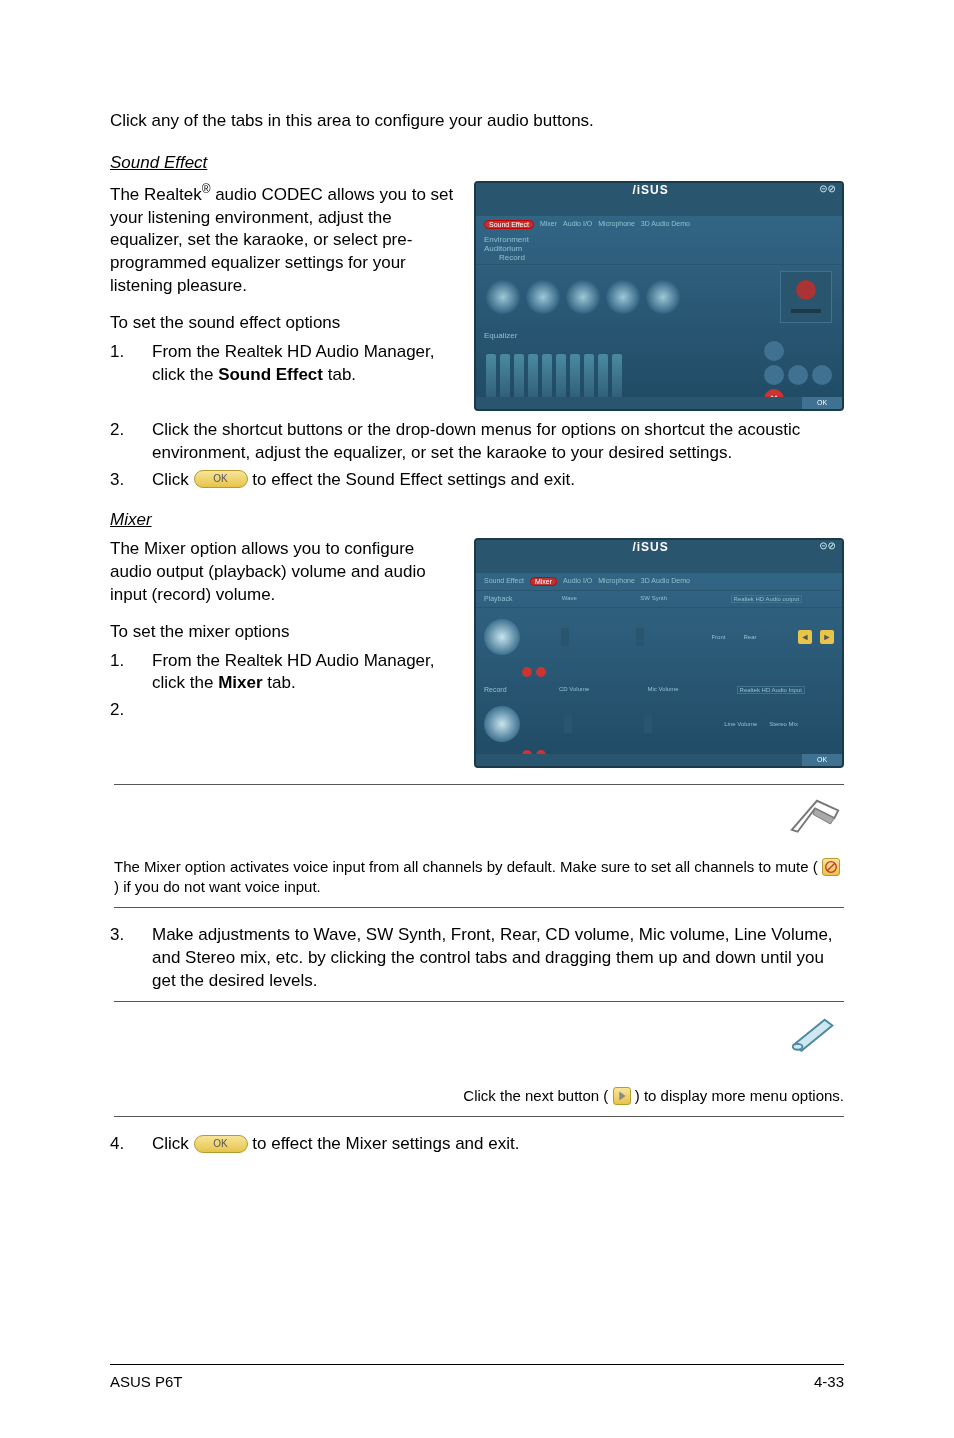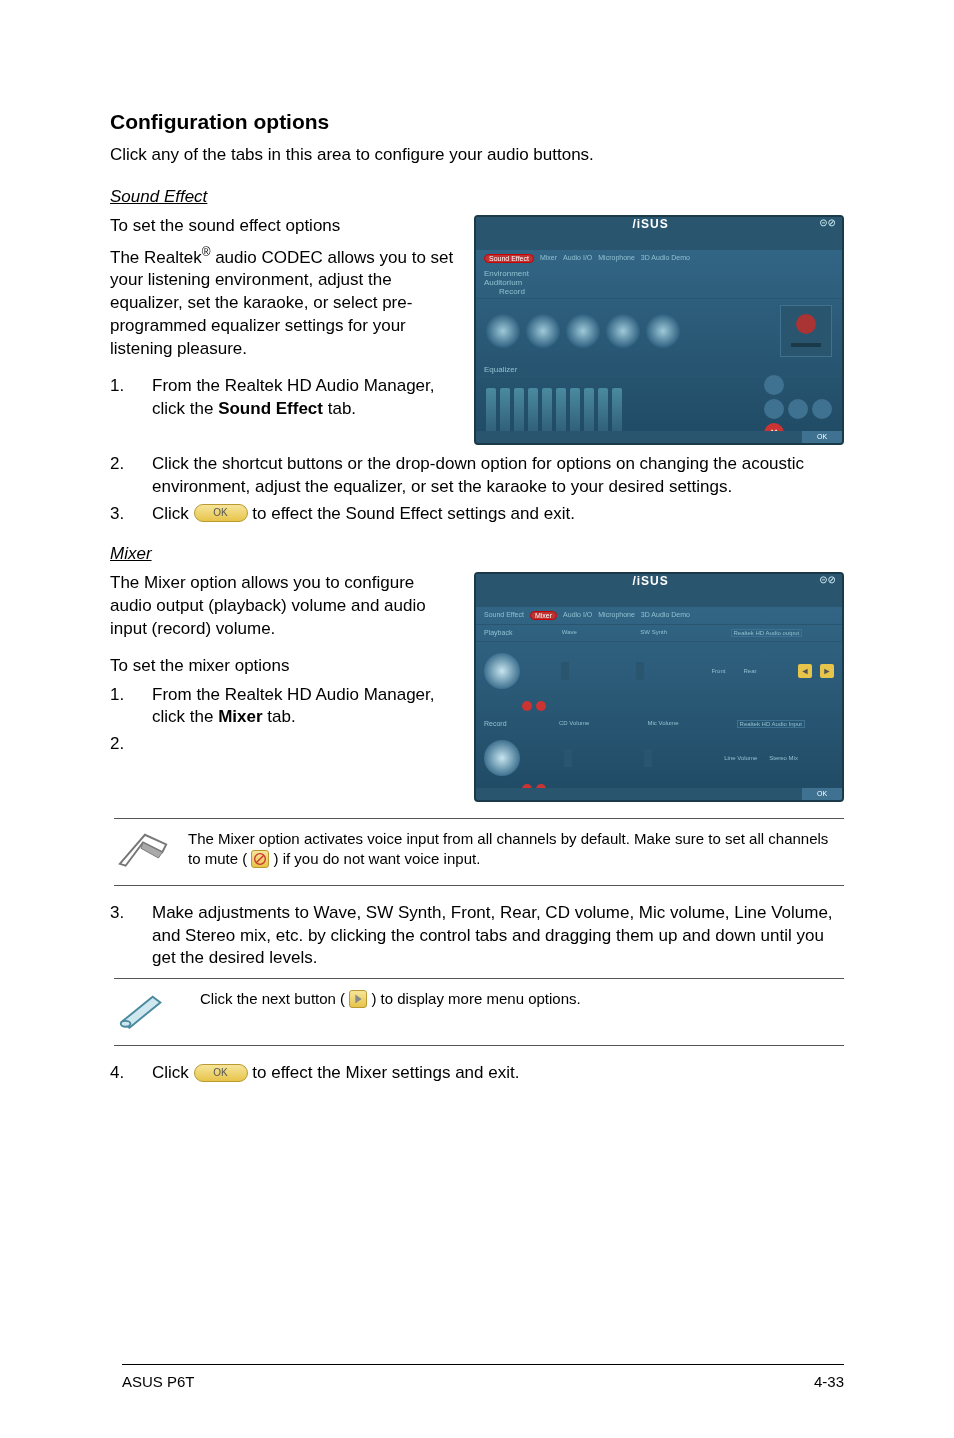--- a/index.html
+++ b/index.html
@@ -125,57 +125,57 @@
       top: -1px;
     }
     .inline-icon-box svg { width:100%; height:100%; }
     .note-box {
       display: flex;
       gap: 16px;
       border-top: 1px solid #555;
       border-bottom: 1px solid #555;
       padding: 10px 0;
       margin: 16px 0 16px 4px;
-      align-items: flex-start;
+      align-items: flex-end;
       font-size: 15px;
       line-height: 1.35;
+      flex-direction: column;
     }
     .note-box.tight-top { margin-top: 8px; gap: 28px; }
     .note-icon { width: 58px; flex-shrink:0; }
     .note-text { flex:1; }
     .footer {
       position: absolute;
       bottom: 48px;
-      left: 12px;
+      left: 0;
       right: 0;
       border-top: 1px solid #000;
       padding-top: 8px;
       display: flex;
       justify-content: space-between;
       font-size: 15px;
       margin: 0 110px;
     }
     sup { font-size: 0.7em; }
     b { font-weight: bold; }
   </style>
 </head>
 <body>
 
 <div class="page">
-  <div class="heading">Configuration options</div>
   <div class="body-text">Click any of the tabs in this area to configure your audio buttons.</div>
 
   <div class="subheading">Sound Effect</div>
 
   <div class="two-col">
     <div class="left-col">
-      <div class="body-text" style="margin-bottom:6px">To set the sound effect options</div>
       <div class="body-text" style="margin-bottom:14px">
         <span>The Realtek</span><sup>®</sup><span> audio CODEC allows you to set your listening environment, adjust the equalizer, set the karaoke, or select pre-programmed equalizer settings for your listening pleasure.</span>
       </div>
+      <div class="body-text" style="margin-bottom:6px">To set the sound effect options</div>
       <div class="num-list">
         <div class="num-item">
           <div class="num">1.</div>
           <div class="txt">
             <span>From the Realtek HD Audio Manager, click the </span><b>Sound Effect</b><span> tab.</span>
           </div>
         </div>
       </div>
     </div>
 
@@ -240,21 +240,21 @@
       </div>
       <div class="ss-footer">
           <div class="ss-ok">OK</div>
         </div>
     </div>
   </div>
 
   <div class="num-list" style="margin-bottom:18px;">
     <div class="num-item">
       <div class="num">2.</div>
-      <div class="txt">Click the shortcut buttons or the drop-down option for options on changing the acoustic environment, adjust the equalizer, or set the karaoke to your desired settings.</div>
+      <div class="txt">Click the shortcut buttons or the drop-down menus for options on shortcut the acoustic environment, adjust the equalizer, or set the karaoke to your desired settings.</div>
     </div>
     <div class="num-item">
       <div class="num">3.</div>
       <div class="txt">
         <span>Click </span>
         <span class="inline-btn">OK</span>
         <span> to effect the Sound Effect settings and exit.</span>
       </div>
     </div>
   </div>

